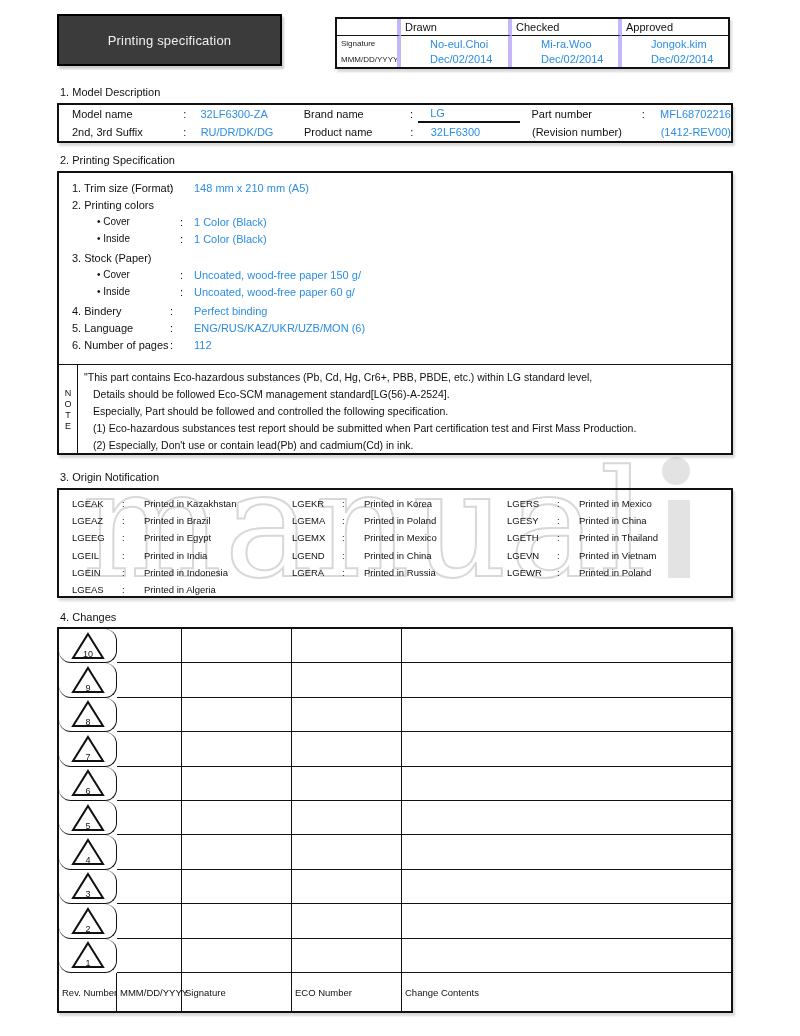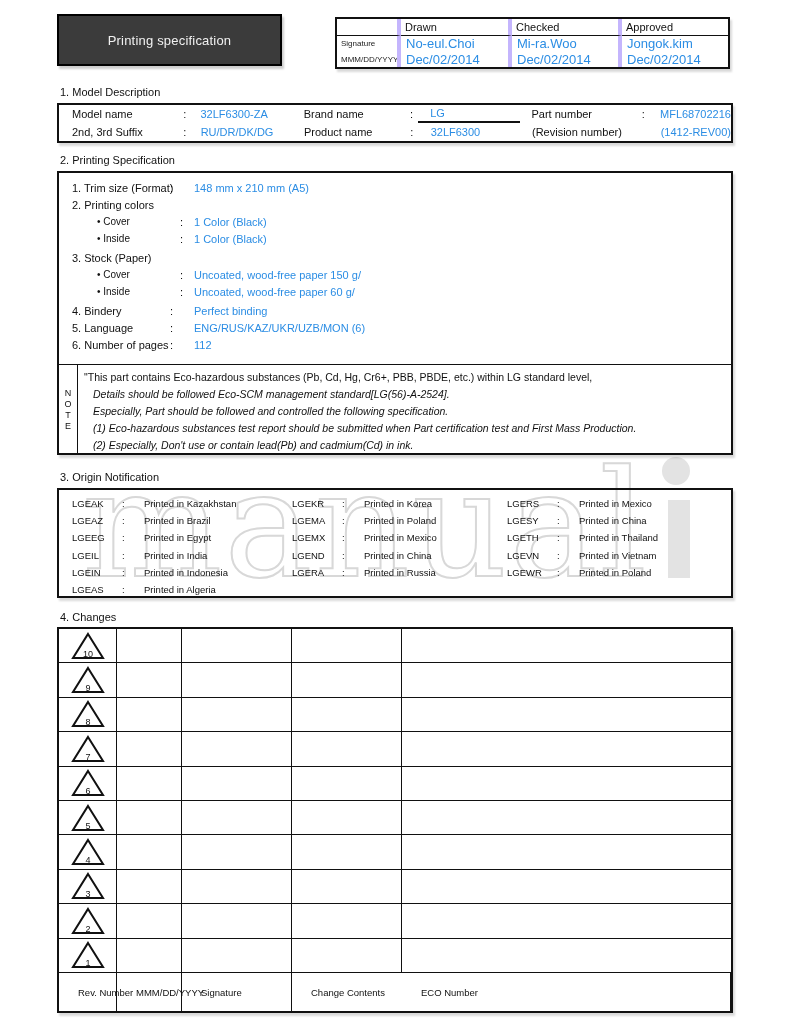--- a/index.html
+++ b/index.html
@@ -27,21 +27,21 @@
   .approval {
     position:absolute; left:335px; top:17px; width:395px; height:52px;
     border:2px solid #111; background:#fff; box-shadow:2px 3px 2px rgba(0,0,0,.15);
     display:grid; grid-template-columns:64px 111px 110px 1fr;
     grid-template-rows:17px 1fr 1fr; font-size:11px;
   }
   .ap-c { display:flex; align-items:center; padding-left:4px; border-right:4px solid #c4b5fd; overflow:hidden; white-space:nowrap; }
   .ap-c.last { border-right:none; }
   .ap-head { border-bottom:1px solid #111; }
   .ap-rowlabel { font-size:8px; color:#222; }
-  .ap-val { font-size:13px; padding-left:5px; }
+  .ap-val { font-size:11px; padding-left:5px;margin-left:24px; }
 
   
   .sec-h { position:absolute; left:60px; font-size:11px; color:#111; }
 
   
   .model-table {
     position:absolute; left:57px; top:103px; width:676px; height:40px;
     border:2px solid #111; background:#fff; box-shadow:2px 3px 2px rgba(0,0,0,.15);
     display:flex; flex-direction:column; justify-content:center;
   }
@@ -64,43 +64,43 @@
   .spec-row.bullet { padding-left:25px; }
   .spec-row.bullet .sr-label { width:83px; font-size:10px; }
   .sr-colon { width:24px; }
   .spec-row.bullet .sr-colon { width:14px; }
   .note-area { display:flex; height:89px; }
   .note-label-col {
     width:19px; border-right:1px solid #111; display:flex; flex-direction:column;
     align-items:center; justify-content:center; gap:1px; font-size:9px;
   }
   .note-lines { flex:1; padding:4px 8px 0 6px; font-size:10.5px; line-height:17px; white-space:nowrap; }
-  .note-line.indent { padding-left:9px;font-style:italic; }
+  .note-line.indent { padding-left:9px; }
 
   
   .origin-box {
     position:absolute; left:57px; top:488px; width:676px; height:110px;
     border:2px solid #111; background:transparent; box-shadow:2px 3px 2px rgba(0,0,0,.15);
   }
   .oc { position:absolute; top:5px; }
   .oc1 { left:13px; } .oc2 { left:233px; } .oc3 { left:448px; }
   .o-entry { height:17.2px; display:flex; align-items:center; font-size:9.5px; white-space:nowrap; }
   .o-code { width:50px; } .o-colon { width:22px; }
 
   
   .changes {
     position:absolute; left:57px; top:627px; width:676px; height:386px;
     border:2px solid #111; background:#fff; box-shadow:2px 3px 2px rgba(0,0,0,.15);
     display:grid; grid-template-columns:58px 65px 110px 110px 1fr;
     grid-template-rows:repeat(10, 1fr) 38px;
   }
   .cc { border-right:1px solid #111; border-bottom:1px solid #111; }
   .cc.nr { border-right:none; }
-  .cc.nb { border-bottom:none;margin-left:16px; }
-  .tri-cell { display:flex; align-items:center; justify-content:center; }
+  .cc.nb { border-bottom:none; }
+  .tri-cell { display:flex; align-items:center; justify-content:center;border-radius:12px; }
   .foot-cell { display:flex; align-items:center; padding-left:3px; font-size:9.5px; white-space:nowrap; }
 </style>
 </head>
 <body>
 
 <div class="page">
 
   <div class="watermark">
     <svg width="640" height="185">
       <text x="4" y="148" font-family="DejaVu Serif, serif" font-size="148" letter-spacing="2" fill="none" stroke="#d8d8d8" stroke-width="2">manual</text>
@@ -426,17 +426,17 @@
         </svg>
       </div>
     <div class="cc"></div>
       <div class="cc"></div>
       <div class="cc"></div>
       <div class="cc nr"></div>
 
     <div class="cc nb foot-cell">Rev. Number</div>
     <div class="cc nb foot-cell">MMM/DD/YYYY</div>
     <div class="cc nb foot-cell">Signature</div>
+    <div class="cc nb foot-cell">ECO Number</div>
     <div class="cc nb nr foot-cell">Change Contents</div>
-    <div class="cc nb foot-cell">ECO Number</div>
   </div>
 
 </div>
 
 </body></html>

